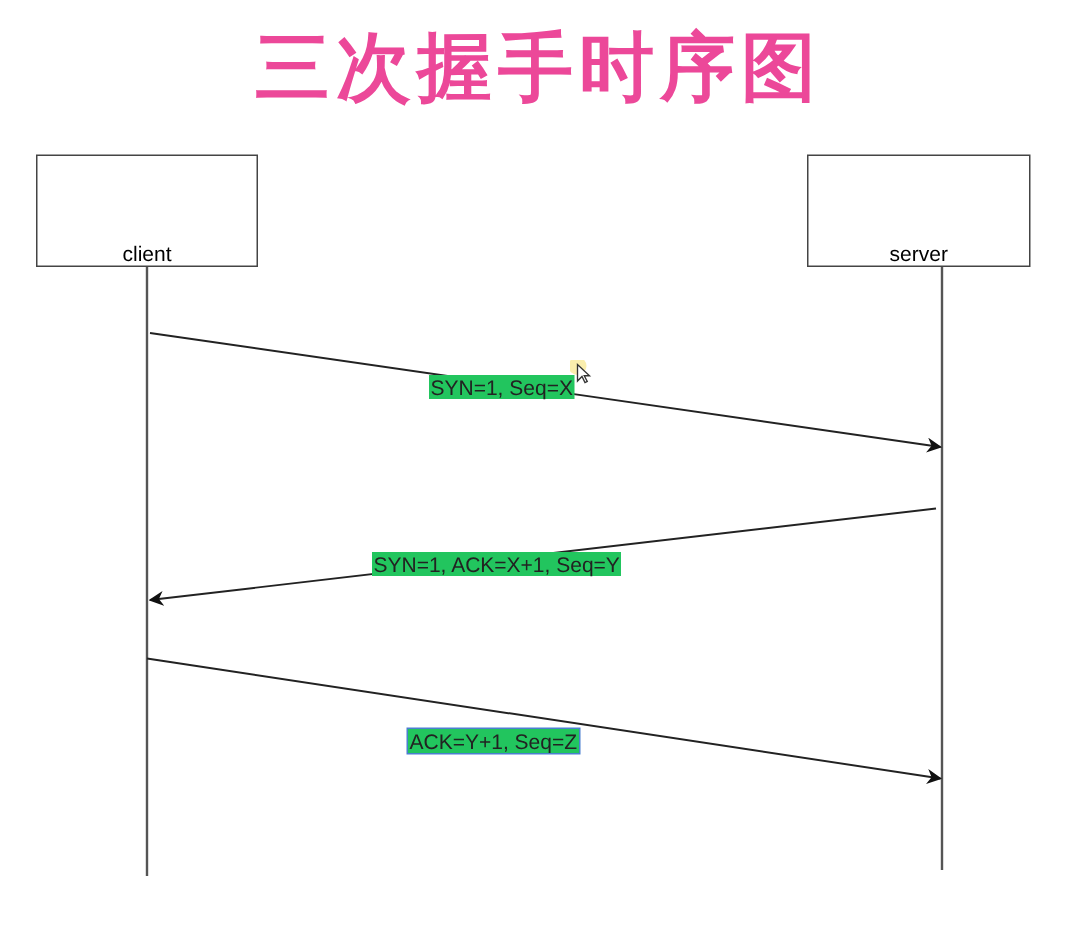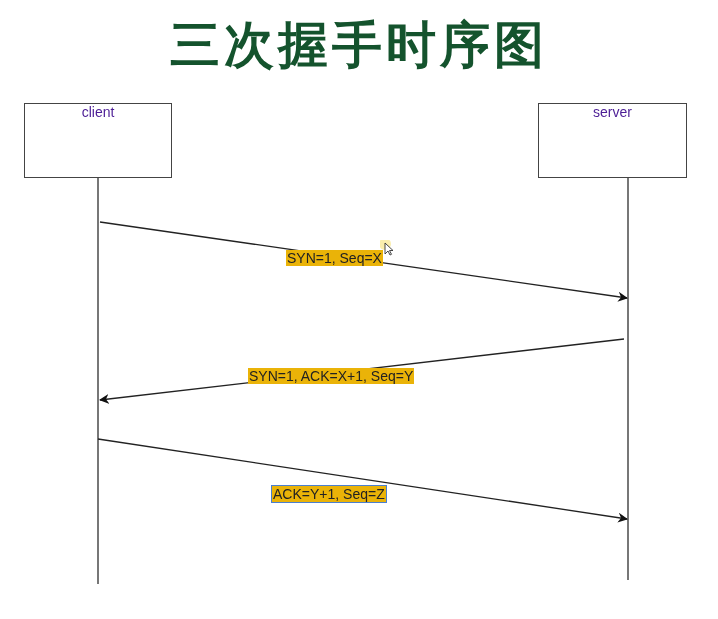--- a/index.html
+++ b/index.html
@@ -18,45 +18,45 @@
       position: absolute;
       left: 0;
       top: 14px;
       width: 718px;
       text-align: center;
       font-family: "DejaVu Sans", sans-serif;
       font-weight: bold;
       font-size: 50px;
       line-height: 62px;
       letter-spacing: 4px;
-      color: #14532d;
+      color: #ec4899;
     }
     .actor {
       position: absolute;
       box-sizing: border-box;
       border: 1.5px solid #444;
       background: #fff;
       display: flex;
-      align-items: flex-start;
+      align-items: flex-end;
       justify-content: center;
       font-size: 14px;
-      color: #4c1d95;
+      color: #000000;
     }
     .actor.client { left: 24px; top: 103px; width: 148px; height: 75px; }
     .actor.server { left: 538px; top: 103px; width: 149px; height: 75px; }
     svg.lines {
       position: absolute;
       left: 0; top: 0;
       width: 718px; height: 619px;
     }
     .msg-label {
       position: absolute;
       font-size: 14px;
       color: #222;
-      background: #eab308;
+      background: #22c55e;
       white-space: nowrap;
       line-height: 16px;
       padding: 0 1px;
     }
     .msg-label.selected {
       outline: 1px solid #4a7fd0;
     }
     .cursor {
       position: absolute;
       left: 380px;

